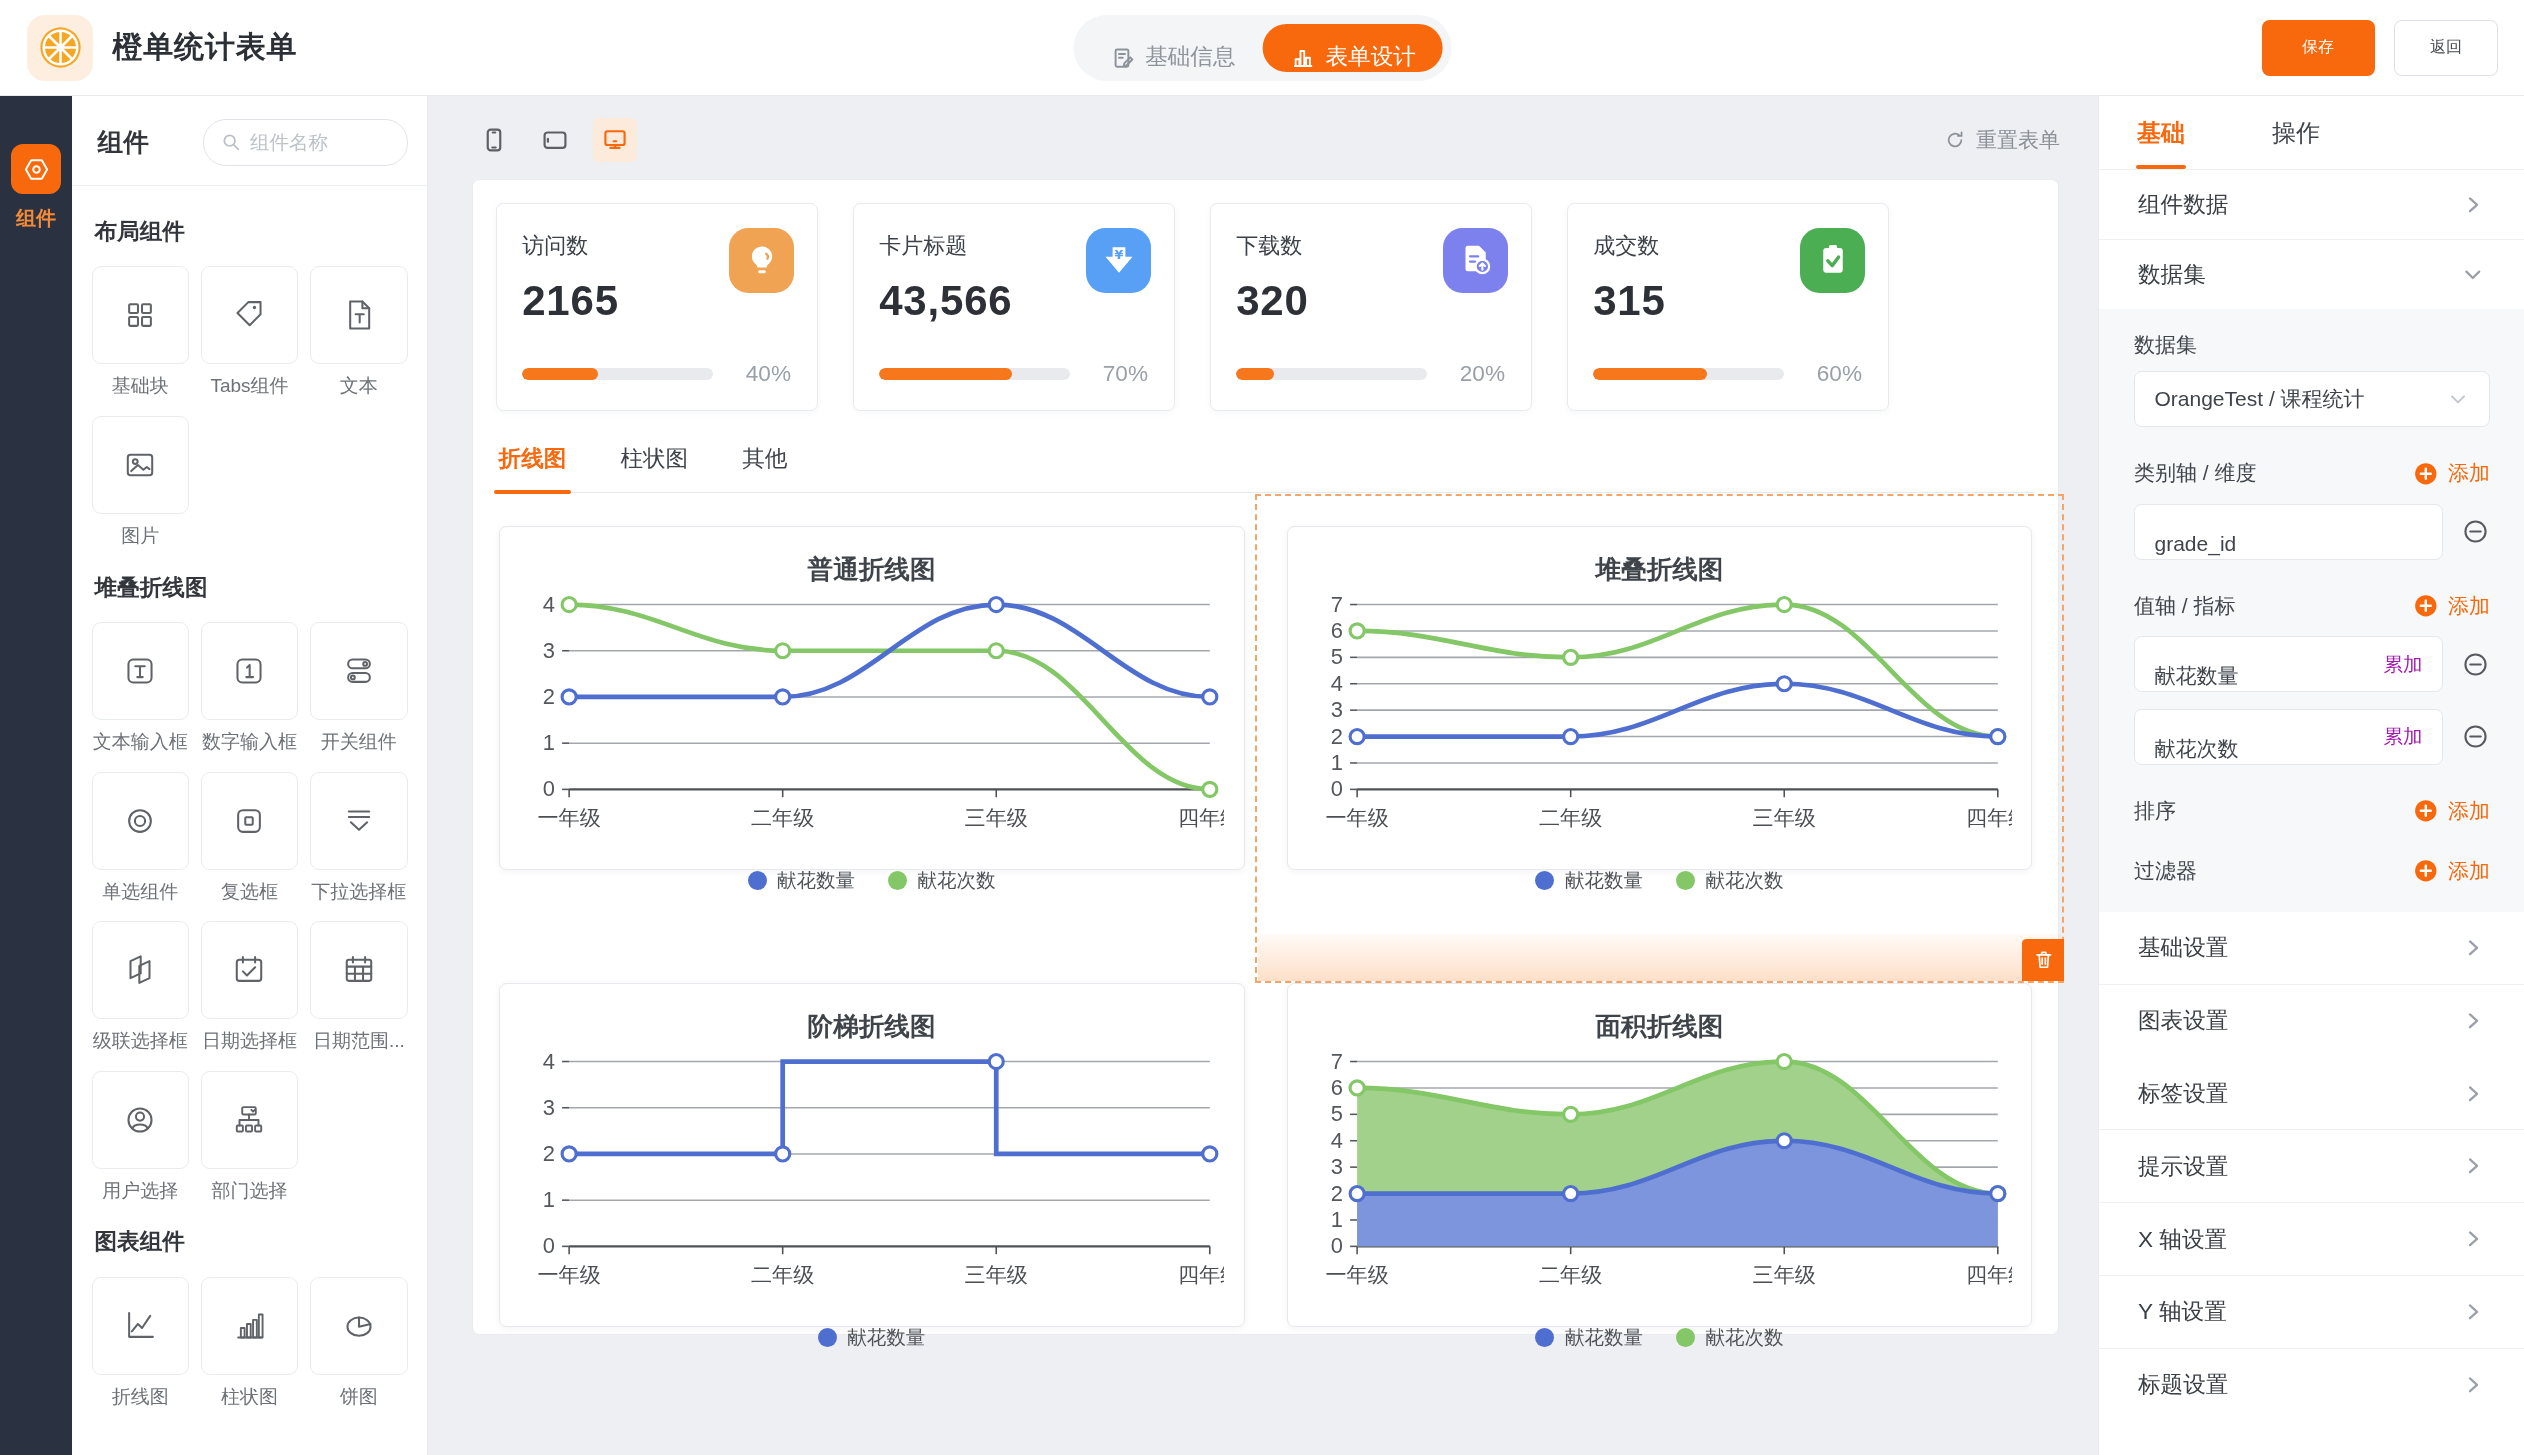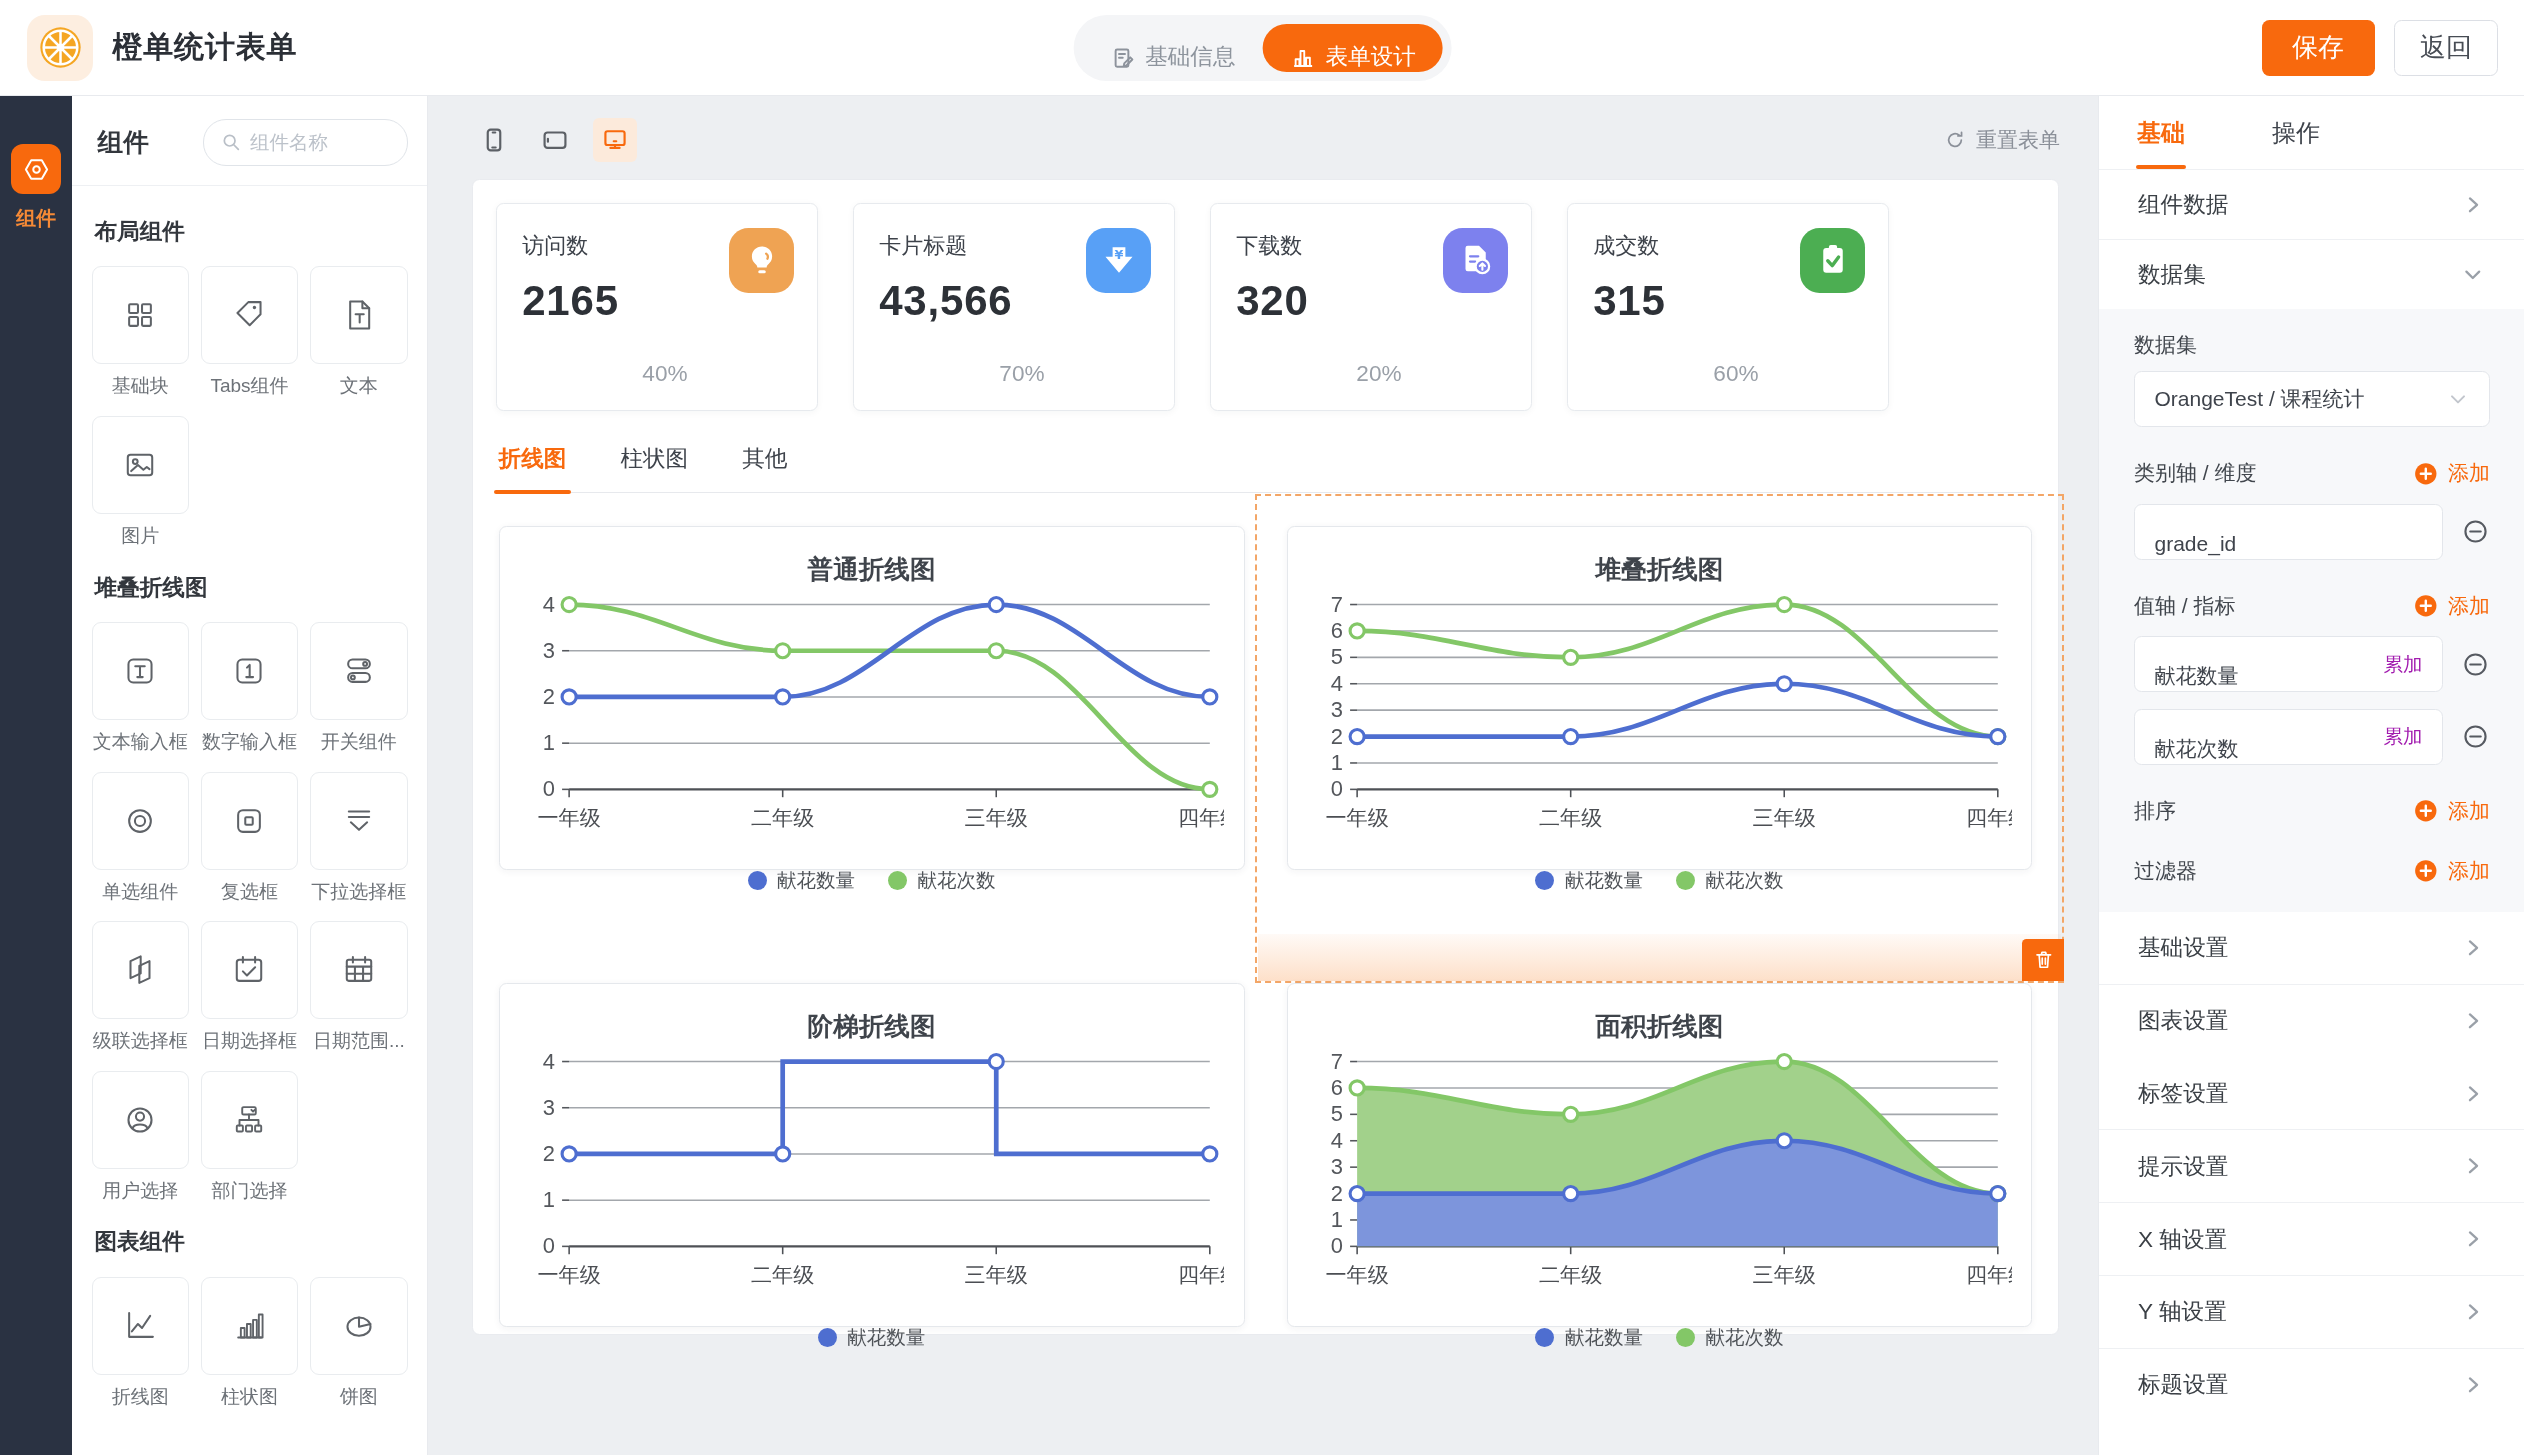--- a/index.html
+++ b/index.html
@@ -12,21 +12,21 @@
          border-bottom:0.8px solid #e8eaee; position:relative; background:#fff; z-index:5; }
   .logo-box { width:66px; height:66px; border-radius:18px; background:#fdeee0; display:flex;
               align-items:center; justify-content:center; }
   .hdr-title { font-size:30px; font-weight:bold; color:#2b2f36; margin-left:19.5px; letter-spacing:0.8px; }
   .hdr-center { position:absolute; left:50%; top:50%; transform:translate(-50%,-50%);
                 background:#f4f5f7; border-radius:33px; height:66px; display:flex; align-items:center; padding:0 9px; }
   .hdr-tab { display:flex; align-items:flex-end; gap:9px; font-size:22.6px; color:#8d949d;
              padding:0 27px; height:48px; border-radius:24px; cursor:pointer; }
   .hdr-tab.active { background:#f8690d; color:#fff; }
   .hdr-right { margin-left:auto; display:flex; gap:19.5px; }
-  .btn { height:56px; border-radius:7.5px; font-size:26px; display:flex; align-items:center;
+  .btn { height:56px; border-radius:7.5px; font-size:16px; display:flex; align-items:center;
          justify-content:center; cursor:pointer; font-family:inherit; }
   .btn-save { width:113px; background:#f8690d; color:#fff; border:none; }
   .btn-back { width:104px; background:#fff; color:#474c54; border:1.5px solid #dcdfe5; }
 
   
   .body { flex:1; display:flex; min-height:0; }
 
   
   .rail { width:72px; background:#2a3242; display:flex; flex-direction:column; align-items:center; padding-top:48px; }
   .rail-btn { width:50px; height:50px; background:#f8690d; border-radius:12px; display:flex;
@@ -64,21 +64,21 @@
 
   
   .stat-row { display:flex; gap:35px; padding-left:0; }
   .stat-card { width:322px; height:208px; background:#fff; border:0.8px solid #e7eaee; border-radius:7.5px;
                box-shadow:0 1.5px 7.5px rgba(30,40,60,0.04); padding:27px 25.6px 22.6px 25.6px; position:relative;
                display:flex; flex-direction:column; cursor:pointer; }
   .stat-title { font-size:22px; color:#3d424a; }
   .stat-value { font-size:42px; font-weight:bold; color:#2d3137; margin-top:16.5px; letter-spacing:0.8px; }
   .stat-ic { position:absolute; top:24px; right:22.6px; width:65px; height:65px; border-radius:19.5px;
              display:flex; align-items:center; justify-content:center; }
-  .stat-progress { margin-top:auto; display:flex; align-items:center; gap:16.5px;flex-direction:column; }
+  .stat-progress { margin-top:auto; display:flex; align-items:center; gap:16.5px; }
   .bar-track { flex:1; height:11.3px; border-radius:6px; background:#e9eaed; overflow:hidden; }
   .bar-fill { height:100%; border-radius:6px; }
   .stat-pct { font-size:22.6px; color:#9aa0a8; width:62px; text-align:right; }
 
   
   .ctabs { display:flex; margin-top:32px; border-bottom:1.5px solid #e7e9ed; padding-left:3px; }
   .ctab { font-size:22.6px; color:#3e434b; margin-right:54px; padding-bottom:18px; position:relative; cursor:pointer; }
   .ctab.active { color:#f8690d; font-weight:bold; }
   .ctab.active::after { content:""; position:absolute; left:-4.5px; right:-4.5px; bottom:-2.3px; height:3.8px;
                         background:#f8690d; border-radius:2.3px; }

